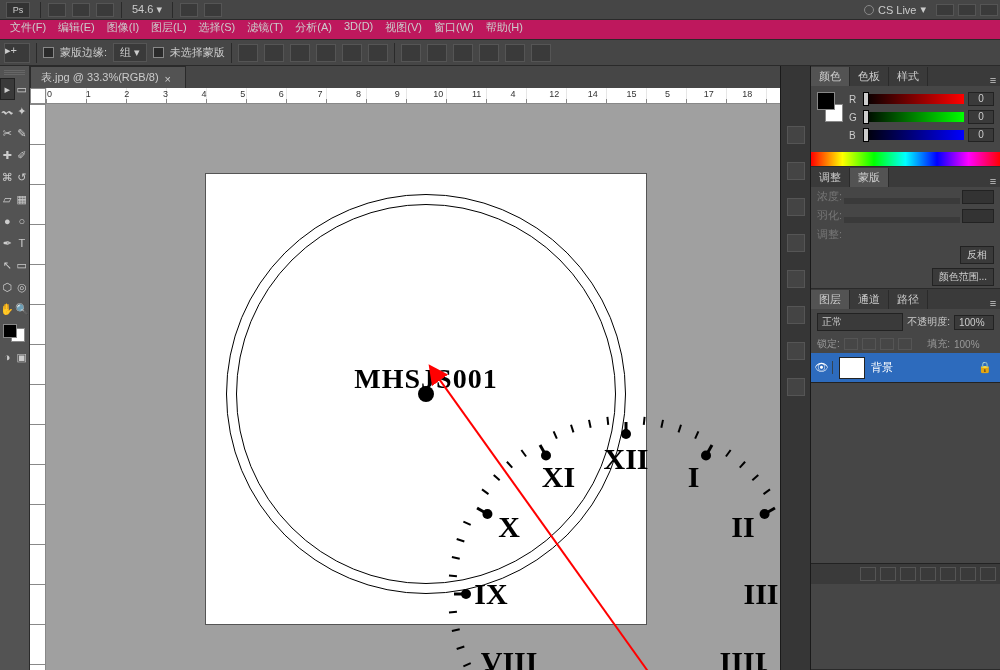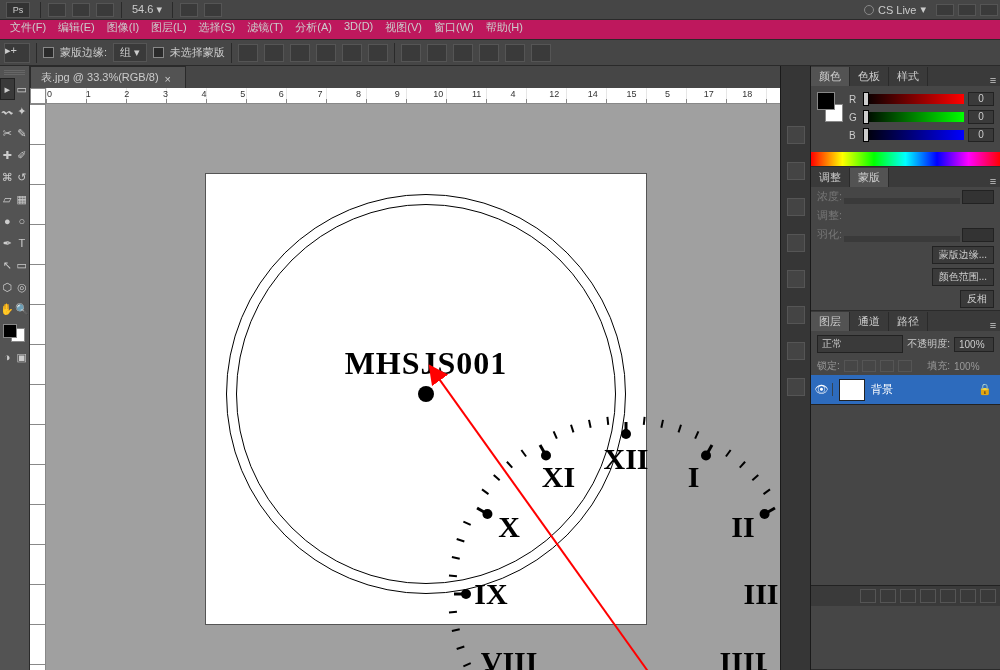--- a/index.html
+++ b/index.html
@@ -59,21 +59,21 @@
 .ruler-v .ticks { position:absolute; top:0; left:0; right:0; bottom:0; background: repeating-linear-gradient(to bottom, #888 0, #888 1px, transparent 1px, transparent 40px); }
 
 .canvas-wrap { position:absolute; top:38px; left:16px; right:0; bottom:0; overflow:auto; }
 .canvas-scroll { width: 760px; height: 620px; display:flex; align-items:center; justify-content:center; }
 .canvas { width:440px; height:450px; background:#fff; box-shadow:0 0 0 1px #555; position:relative; margin-top:-30px; }
 
 
 .clock { width:400px; height:400px; border:1px solid #000; border-radius:50%; position:absolute; top:20px; left:20px; }
 .clock-inner { width:380px; height:380px; border:1px solid #000; border-radius:50%; position:absolute; top:9px; left:9px; }
 .clock-center { width:16px; height:16px; background:#000; border-radius:50%; position:absolute; top:50%; left:50%; transform:translate(-50%,-50%); }
-.clock-text { position:absolute; top:150px; left:0; right:0; text-align:center; font-family: "Times New Roman", serif; font-size:32px; font-weight:bold; letter-spacing:1px; color:#000; }
+.clock-text { position:absolute; top:168px; left:0; right:0; text-align:center; font-family: "Times New Roman", serif; font-size:28px; font-weight:bold; letter-spacing:1px; color:#000; }
 .tick { position:absolute; top:50%; left:50%; background:#000; transform-origin: 0 0; }
 .tick.min { width:2px; height:8px; }
 .tick.hr { width:3px; height:14px; }
 .hour-dot { width:10px; height:10px; background:#000; border-radius:50%; position:absolute; top:50%; left:50%; }
 .numeral { position:absolute; top:50%; left:50%; font-family:"Times New Roman",serif; font-size:30px; font-weight:bold; color:#000; transform:translate(-50%,-50%); }
 
 .arrow { position:absolute; top:38px; left:16px; right:0; bottom:0; pointer-events:none; }
 .arrow svg { width:100%; height:100%; }
 
 
@@ -412,36 +412,33 @@
         <div class="pt active">蒙版</div>
         <div class="spacer"></div>
           <div class="menu">≡</div>
       </div>
       <div class="slider-row">
           <span>浓度:</span>
           <div class="track"></div>
           <div class="box"></div>
         </div>
       <div class="slider-row">
-          <span>调整:</span>
-          <span style="flex:1"></span>
-        </div>
-      <div class="slider-row">
           <span>羽化:</span>
           <div class="track"></div>
           <div class="box"></div>
         </div>
+      <div class="slider-row">
+          <span>调整:</span>
+          <span style="flex:1"></span>
+        </div>
       <div class="btn-row">
-          <div class="btn">蒙版边缘...</div>
+          <div class="btn">反相</div>
         </div>
       <div class="btn-row">
           <div class="btn">颜色范围...</div>
-        </div>
-      <div class="btn-row">
-          <div class="btn">反相</div>
         </div>
     </div>
 
     <div class="panel" style="flex:1; display:flex; flex-direction:column;">
       <div class="panel-tabs">
         <div class="pt active">图层</div>
         <div class="pt">通道</div>
         <div class="pt">路径</div>
         <div class="spacer"></div>
           <div class="menu">≡</div>

